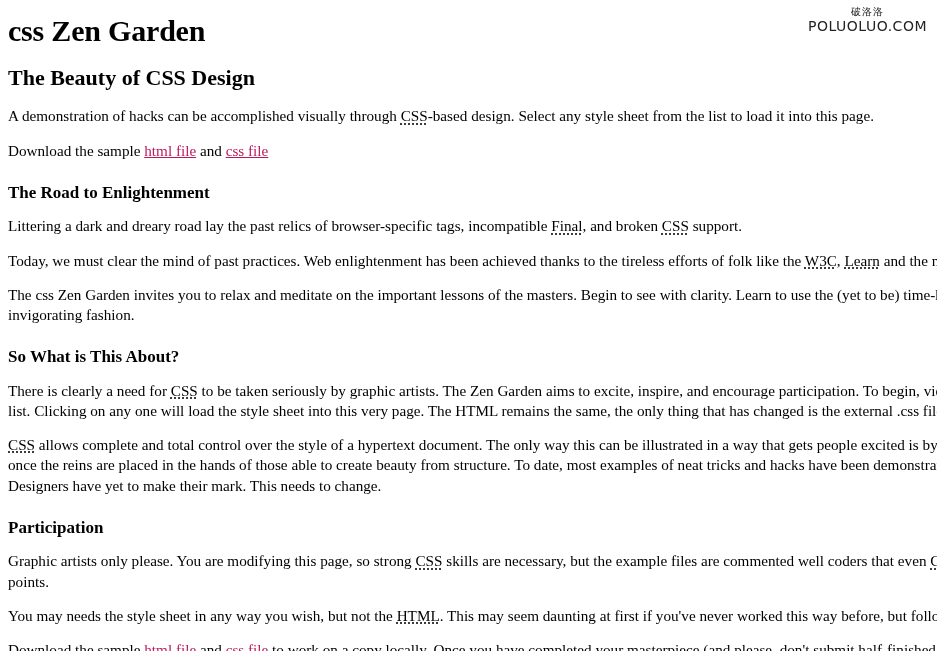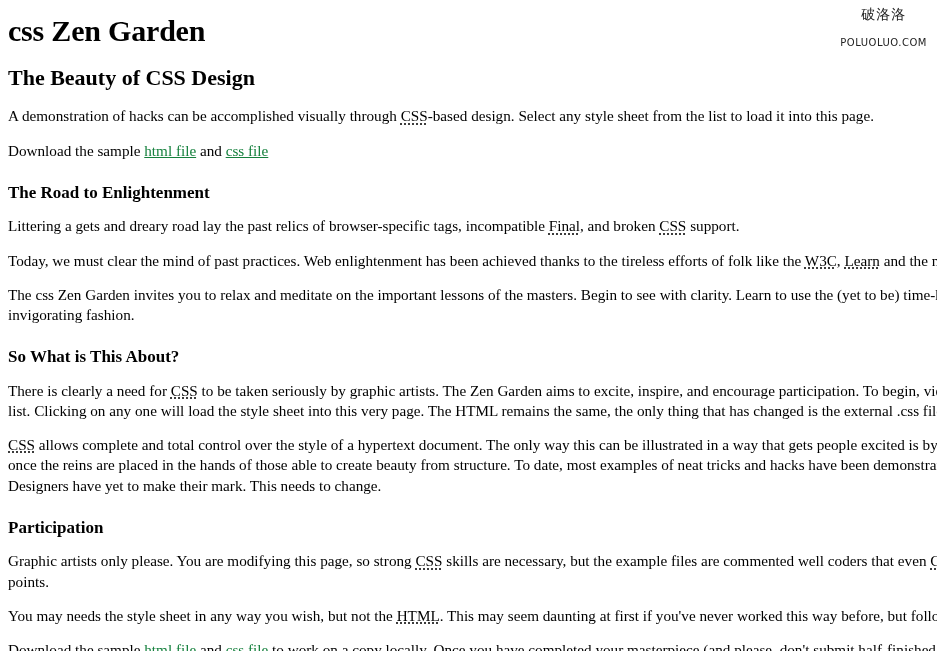--- a/index.html
+++ b/index.html
@@ -47,48 +47,48 @@
     font-weight: bold;
     margin: 22px 0 14px 0;
     line-height: 1.15;
   }
   p {
     font-size: 15.2px;
     line-height: 1.33;
     margin: 0 0 14px 0;
   }
   a {
-    color: #15803d;
+    color: #be185d;
     text-decoration: underline;
   }
   abbr, .abbr {
     text-decoration: underline dotted;
     text-underline-offset: 2px;
     cursor: help;
   }
   .watermark {
     position: absolute;
     right: 10px;
     top: 6px;
     text-align: center;
     line-height: 1.2;
     color: #222222;
     font-family: "DejaVu Sans", sans-serif;
   }
   .watermark .wm-cn {
-    font-size: 14px;
+    font-size: 10px;
     letter-spacing: 1px;
     display: block;
     text-align: center;
   }
   .watermark .wm-en {
-    font-size: 10px;
+    font-size: 14px;
     letter-spacing: 0.5px;
     display: block;
-    margin-top: 14px;
+    margin-top: 0;
   }
 </style>
 </head>
 <body>
 
 <div class="page">
 
   <div class="watermark">
     <span class="wm-cn">破洛洛</span>
     <span class="wm-en">POLUOLUO.COM</span>
@@ -103,21 +103,21 @@
     <p>
       <span>A demonstration of hacks can be accomplished visually through </span><abbr class="abbr">CSS</abbr><span>-based design. Select any style sheet from the list to load it into this page.</span>
     </p>
 
     <p>
       <span>Download the sample </span><a href="#">html file</a><span> and </span><a href="#">css file</a>
     </p>
 
     <div id="sections-container">
         <h3>The Road to Enlightenment</h3>
-        <p><span>Littering a gets and dreary road lay the past relics of browser-specific tags, incompatible </span><abbr class="abbr">Final</abbr><span>, and broken </span><abbr class="abbr">CSS</abbr><span> support.</span></p>
+        <p><span>Littering a dark and dreary road lay the past relics of browser-specific tags, incompatible </span><abbr class="abbr">Final</abbr><span>, and broken </span><abbr class="abbr">CSS</abbr><span> support.</span></p>
         <p><span>Today, we must clear the mind of past practices. Web enlightenment has been achieved thanks to the tireless efforts of folk like the </span><abbr class="abbr">W3C</abbr><span>, </span><abbr class="abbr">Learn</abbr><span> and the major browser creators.</span></p>
         <p><span>The css Zen Garden invites you to relax and meditate on the important lessons of the masters. Begin to see with clarity. Learn to use the (yet to be) time-honored techniques in new and invigorating fashion.</span></p>
         <h3>So What is This About?</h3>
         <p><span>There is clearly a need for </span><abbr class="abbr">CSS</abbr><span> to be taken seriously by graphic artists. The Zen Garden aims to excite, inspire, and encourage participation. To begin, view some of the existing designs in the list. Clicking on any one will load the style sheet into this very page. The HTML remains the same, the only thing that has changed is the external .css file. Yes, really.</span></p>
         <p><abbr class="abbr">CSS</abbr><span> allows complete and total control over the style of a hypertext document. The only way this can be illustrated in a way that gets people excited is by demonstrating what it can truly be, once the reins are placed in the hands of those able to create beauty from structure. To date, most examples of neat tricks and hacks have been demonstrated by structurists and coders. Designers have yet to make their mark. This needs to change.</span></p>
         <h3>Participation</h3>
         <p><span>Graphic artists only please. You are modifying this page, so strong </span><abbr class="abbr">CSS</abbr><span> skills are necessary, but the example files are commented well coders that even </span><abbr class="abbr">CSS</abbr><span> novices can use them as starting points.</span></p>
         <p><span>You may needs the style sheet in any way you wish, but not the </span><abbr class="abbr">HTML</abbr><span>. This may seem daunting at first if you've never worked this way before, but follow the listed links to learn more.</span></p>
         <p><span>Download the sample </span><a href="#">html file</a><span> and </span><a href="#">css file</a><span> to work on a copy locally. Once you have completed your masterpiece (and please, don't submit half-finished work) upload your .css file to a web server under your control. Send us a link to an archive of that file and all associated images. Final submissions will be placed on our server.</span></p>
       </div>

